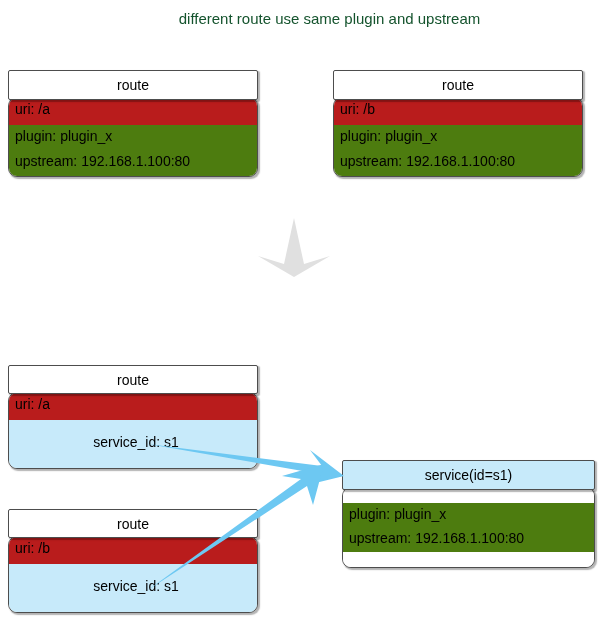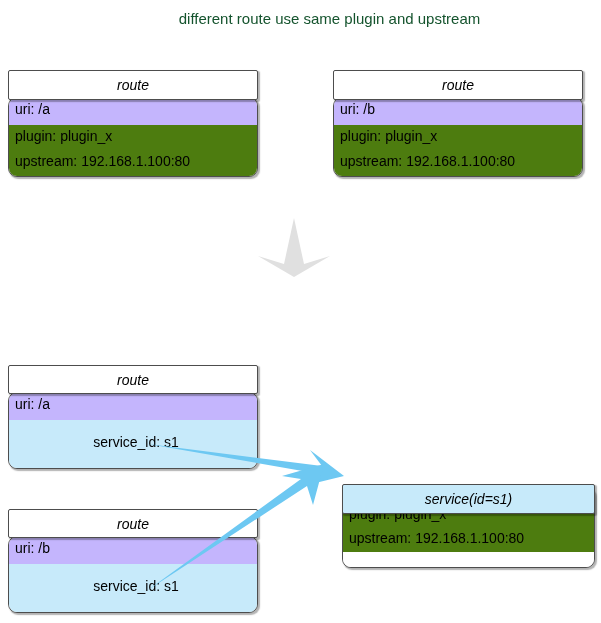--- a/index.html
+++ b/index.html
@@ -48,41 +48,40 @@
     border: 1px solid #4d4d4d;
     border-radius: 2px;
     background: #ffffff;
     box-shadow: 1.5px 1.5px 1.2px rgba(0,0,0,0.30);
     display: flex;
     align-items: center;
     justify-content: center;
     font-size: 14px;
     line-height: 16px;
     z-index: 2;
-    font-style: italic;
   }
   .node-body {
     position: absolute;
     left: 0;
     box-sizing: border-box;
     border: 1px solid #4d4d4d;
     border-radius: 9px;
     background: #ffffff;
     box-shadow: 1.5px 1.5px 1.2px rgba(0,0,0,0.30);
     overflow: hidden;
     z-index: 1;
   }
   .row {
     box-sizing: border-box;
     padding: 2px 0 2px 6px;
     font-size: 14px;
     line-height: 19px;
     white-space: nowrap;
   }
-  .row-plain   { background: #c4b5fd; }
+  .row-plain   { background: #b91c1c; }
   .row-pink    { background: #4d7c0f; }
   .row-blue    { background: #c7eafa; text-align: center; }
   .head-blue   { background: #c7eafa; }
   .spacer      { background: #ffffff; }
 
   
   .arrows {
     position: absolute;
     left: 0; top: 0;
     width: 601px;
@@ -135,21 +134,21 @@
     <div class="node-head" style="left:8px; top:509px; width:250px; height:29px;">
       <span>route</span>
     </div>
     <div class="node-body" style="left:8px; top:536px; width:250px; height:77px;">
       <div class="row row-plain" style="height:27px;">uri: /b</div>
       <div class="row row-blue" style="height:48px; padding-top:13px;">service_id: s1</div>
     </div>
   </div>
 
   <div class="node">
-    <div class="node-head head-blue" style="left:342px; top:460px; width:253px; height:30px;margin-top:24px;">
+    <div class="node-head head-blue" style="left:342px; top:460px; width:253px; height:30px;">
       <span>service(id=s1)</span>
     </div>
     <div class="node-body" style="left:342px; top:487px; width:253px; height:81px;">
       <div class="spacer" style="height:15px;"></div>
       <div class="row row-pink" style="height:24px;">plugin: plugin_x</div>
       <div class="row row-pink" style="height:25px;">upstream: 192.168.1.100:80</div>
       <div class="spacer" style="height:15px;"></div>
     </div>
   </div>
 

